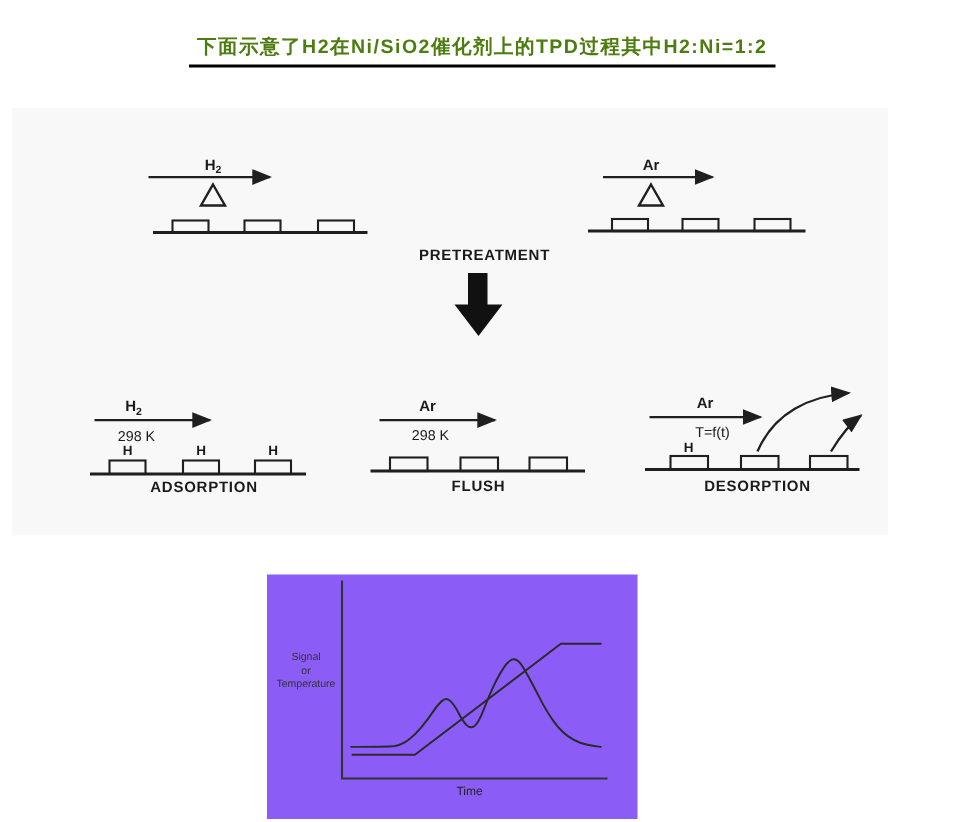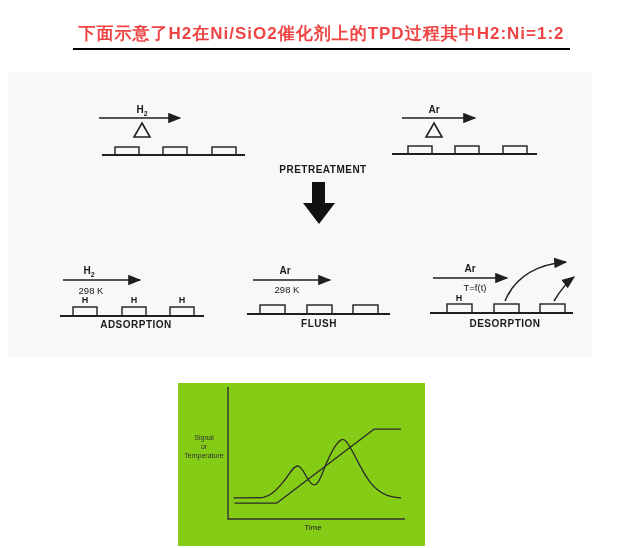--- a/index.html
+++ b/index.html
@@ -4,30 +4,30 @@
 <style>
   html,body{margin:0;padding:0;}
   body{
     width:643px;height:548px;background:#ffffff;position:relative;
     font-family:"Liberation Sans",sans-serif;overflow:hidden;
   }
   .page-title{
     position:absolute;top:22px;left:0;width:643px;text-align:center;
   }
   .page-title span{
-    display:inline-block;font-size:17px;font-weight:bold;color:#ef4444;
+    display:inline-block;font-size:13px;font-weight:bold;color:#4d7c0f;
     letter-spacing:1px;border-bottom:2px solid #000;padding:0 5px 3px 5px;
   }
   .diagram-panel{
     position:absolute;left:8px;top:72px;width:584px;height:285px;
     background:#f8f8f8;
   }
   .graph-panel{
     position:absolute;left:178px;top:383px;width:247px;height:163px;
-    background:#84cc16;
+    background:#8b5cf6;
   }
   svg{display:block;}
   svg text{
     font-family:"Liberation Sans",sans-serif;fill:#1a1a1a;
   }
   .lbl-gas{font-size:10px;font-weight:bold;}
   .lbl-temp{font-size:9.5px;}
   .lbl-step{font-size:10px;font-weight:bold;letter-spacing:0.5px;}
   .lbl-h{font-size:9px;font-weight:bold;}
   .lbl-pre{font-size:10px;font-weight:bold;letter-spacing:0.5px;}

